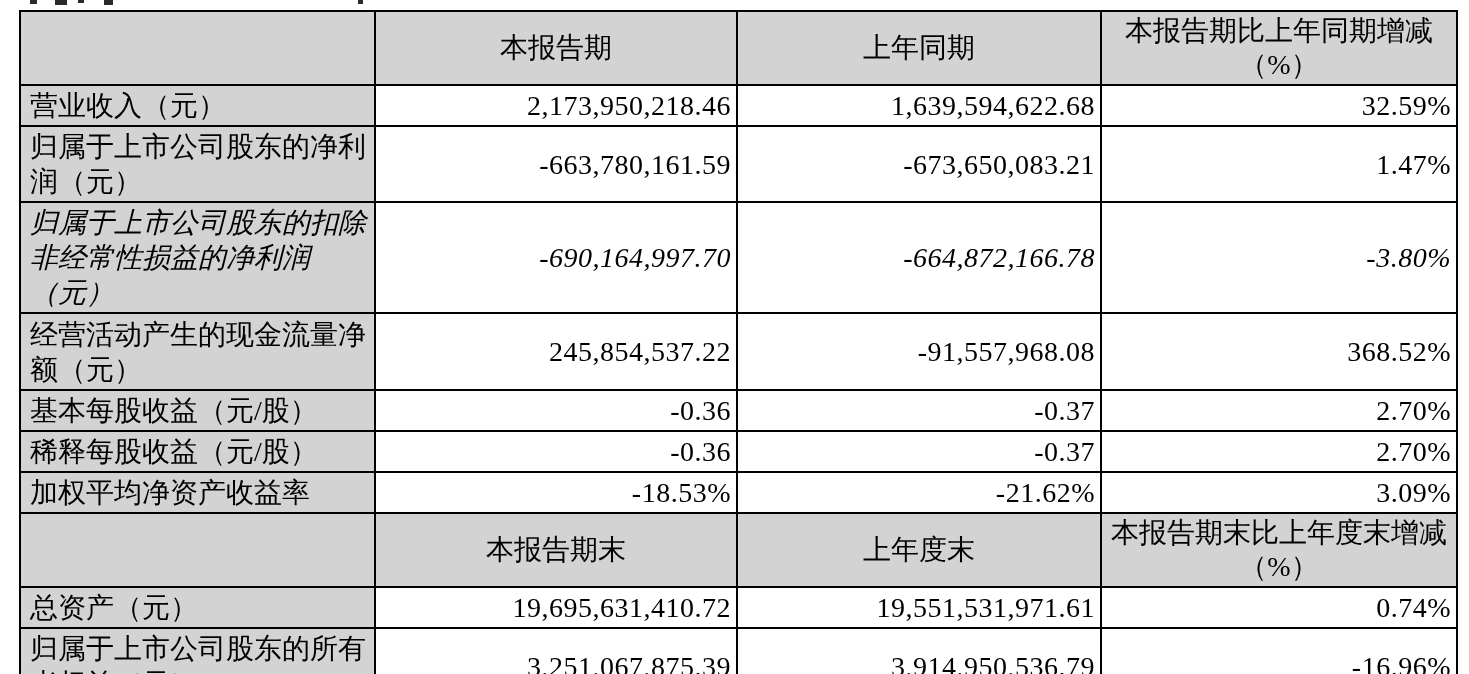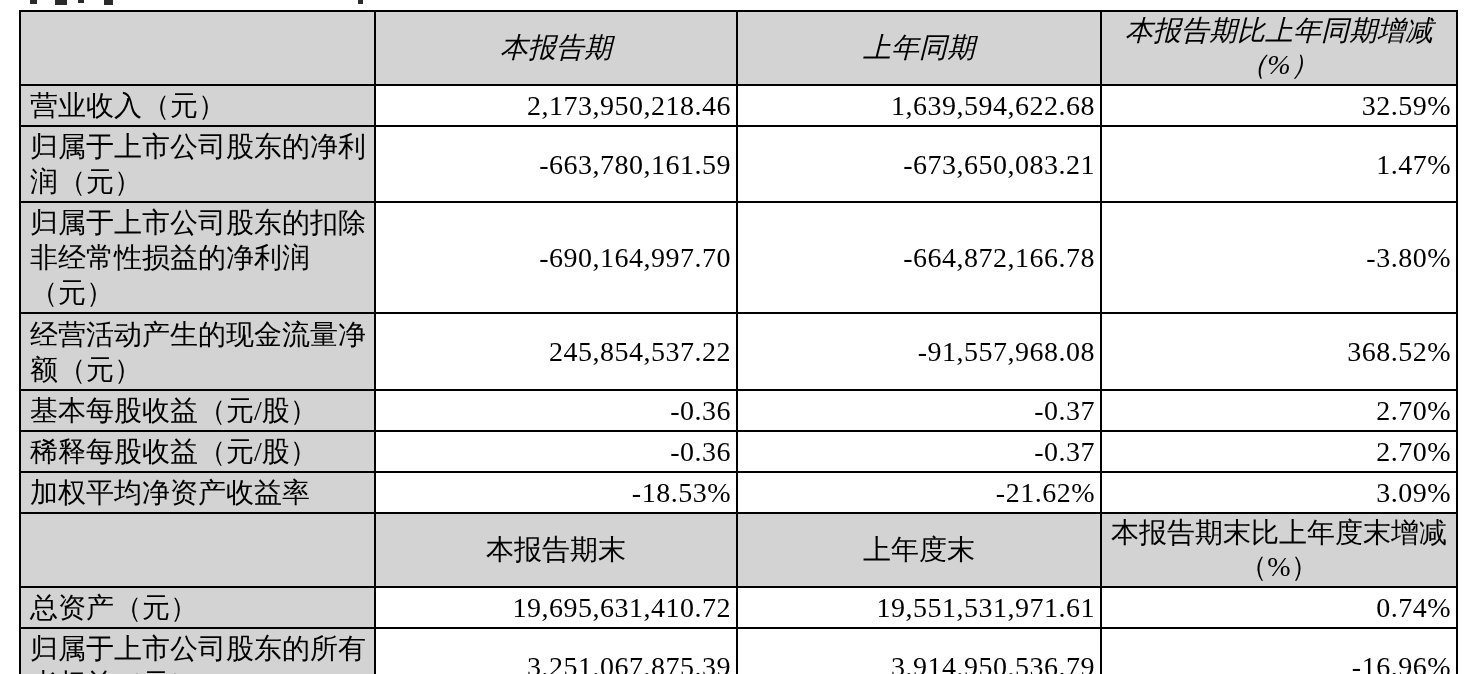--- a/index.html
+++ b/index.html
@@ -66,24 +66,24 @@
     text-align: left;
     white-space: pre-line;
     padding: 2px 8px 2px 9px;
   }
   td.val {
     background: #ffffff;
     text-align: right;
     padding: 2px 5px 2px 6px;
     letter-spacing: 0.5px;
   }
-  tr.hr1 { height: 67px; font-style: italic; }
+  tr.hr1 { height: 67px; }
   tr.r1  { height: 41px; }
   tr.r2  { height: 71px; }
-  tr.r3  { height: 106px; }
+  tr.r3  { height: 106px; font-style: italic; }
   tr.r4  { height: 77px; }
   tr.r5  { height: 40px; }
   tr.r6  { height: 36px; }
   tr.r7  { height: 35px; }
   tr.hr2 { height: 69px; margin-top: 8px; }
   tr.r8  { height: 38px; }
   tr.r9  { height: 71px; }
 </style>
 </head>
 <body>

